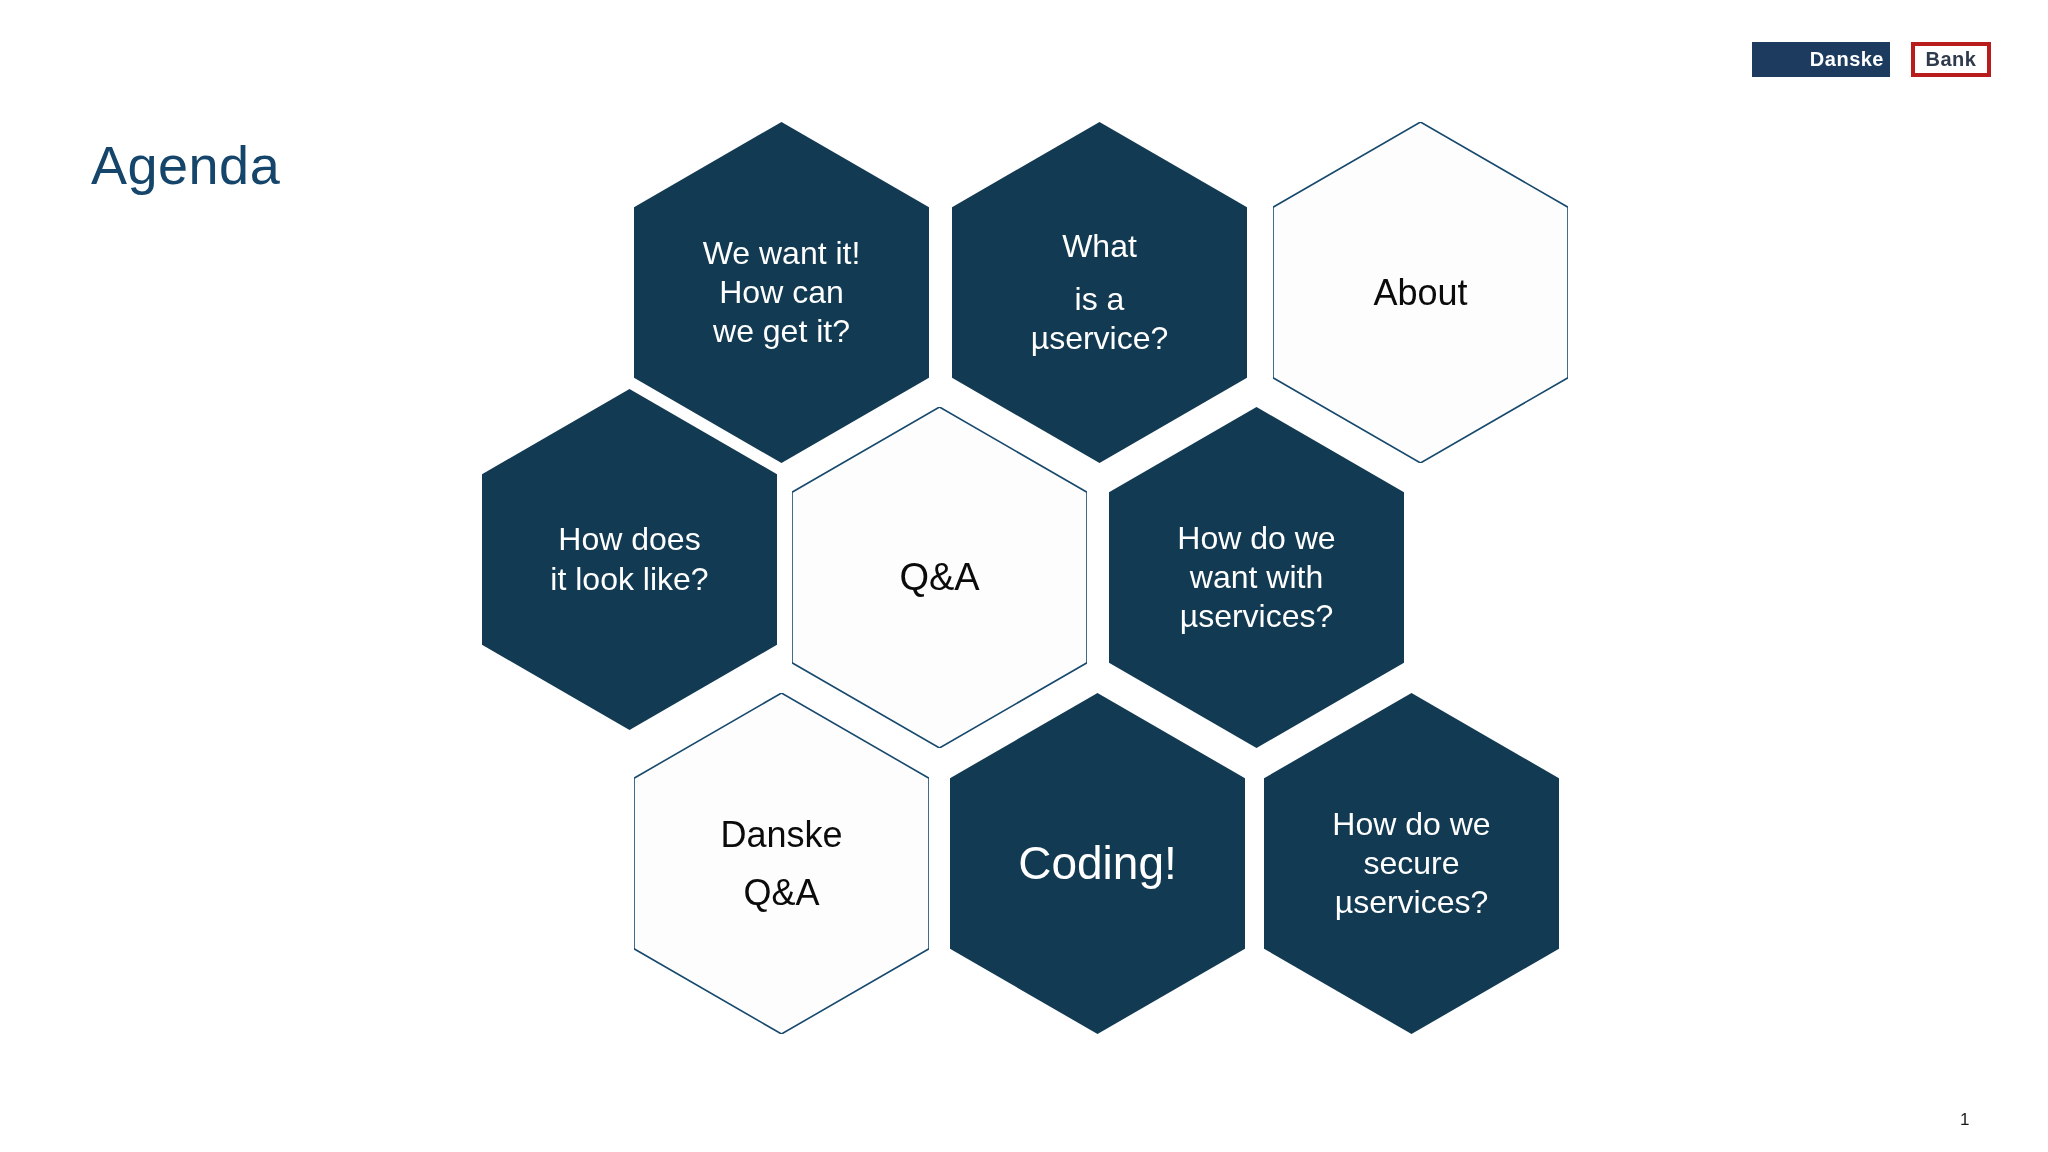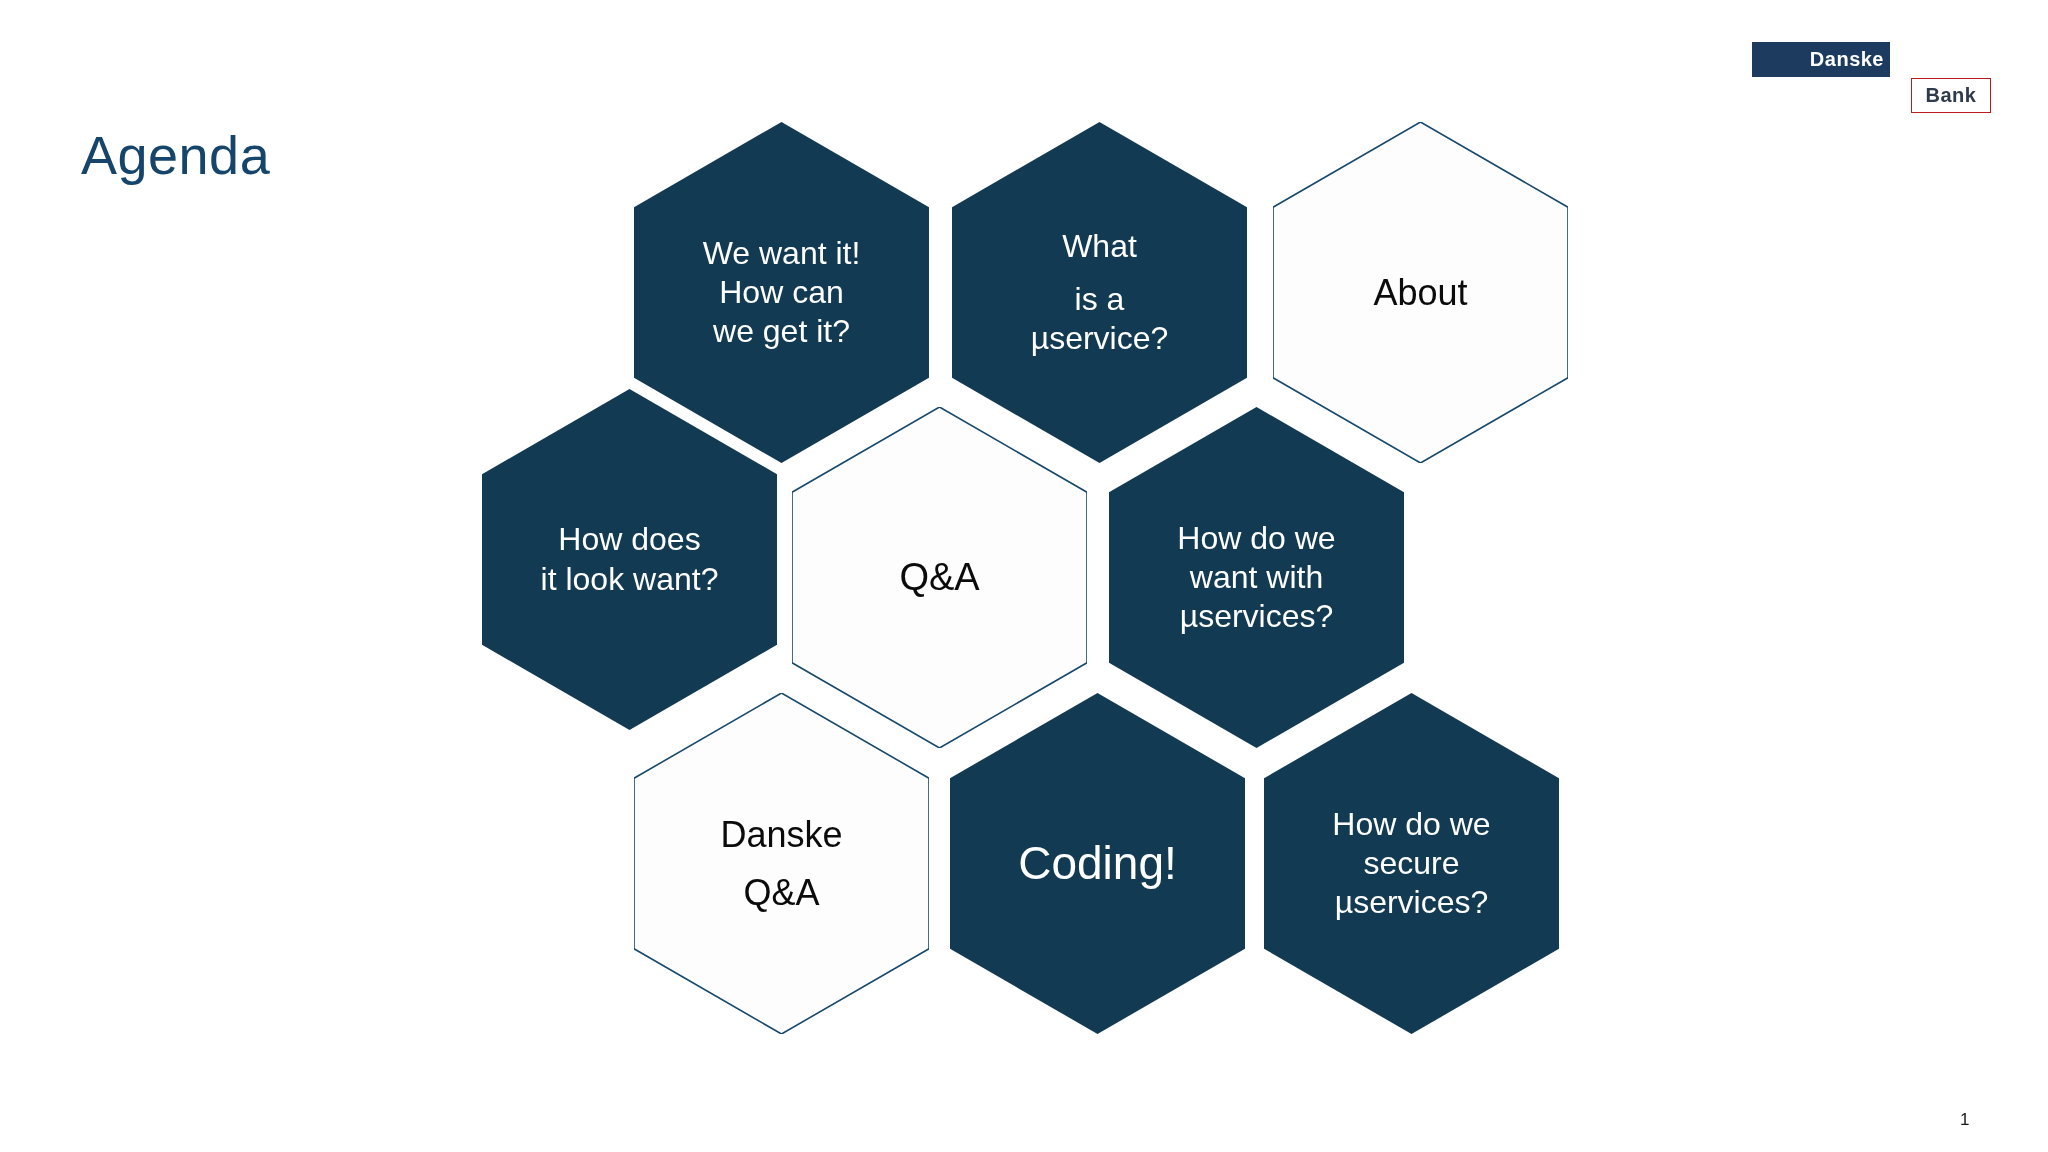--- a/index.html
+++ b/index.html
@@ -9,35 +9,35 @@
     font-family:"Liberation Sans", sans-serif;
     position:relative;
     overflow:hidden;
   }
   .slide{position:absolute;inset:0;background:#ffffff;}
 
   
   .title{
     position:absolute;left:75px;top:118px;
     font-size:54px;font-weight:400;color:#15456A;
-    letter-spacing:0.5px;margin:6px;
+    letter-spacing:0.5px;margin:16px;
   }
 
   
   .logo{position:absolute;left:1752px;top:42px;height:35px;display:flex;gap:21px;}
   .logo-tile{height:35px;display:flex;align-items:center;box-sizing:border-box;}
   .logo-danske{
     width:138px;background:#1C3B5F;color:#ffffff;
     justify-content:flex-end;padding-right:6px;
     font-size:20px;font-weight:600;letter-spacing:0.5px;
   }
   .logo-bank{
     width:80px;background:#ffffff;color:#2F3B4C;
-    border:1px solid #b91c1c;justify-content:center;
-    font-size:20px;font-weight:600;letter-spacing:0.5px;margin-top:36px;
+    border:4px solid #b91c1c;justify-content:center;
+    font-size:20px;font-weight:600;letter-spacing:0.5px;
   }
 
   
   .hex{position:absolute;width:295px;height:341px;}
   .hex svg{position:absolute;inset:0;width:100%;height:100%;display:block;}
   .hex.dark polygon{fill:#123A52;}
   .hex.light polygon{fill:#FDFDFE;stroke:#17496D;stroke-width:1.6;}
   .hex-label{
     position:absolute;inset:0;
     display:flex;flex-direction:column;align-items:center;justify-content:center;
@@ -103,21 +103,21 @@
       <span>About</span>
     </div>
   </div>
 
   <div class="hex dark" style="left:482px;top:389px">
     <svg viewBox="0 0 295 341">
         <polygon points="147.5,0 295,85.25 295,255.75 147.5,341 0,255.75 0,85.25"></polygon>
       </svg>
     <div class="hex-label">
       <span>How does</span>
-      <span>it look want?</span>
+      <span>it look like?</span>
     </div>
   </div>
 
   <div class="hex light" style="left:792px;top:407px">
     <svg viewBox="0 0 295 341">
         <polygon points="147.5,0 295,85.25 295,255.75 147.5,341 0,255.75 0,85.25"></polygon>
       </svg>
     <div class="hex-label fs38">
       <span>Q&amp;A</span>
     </div>

